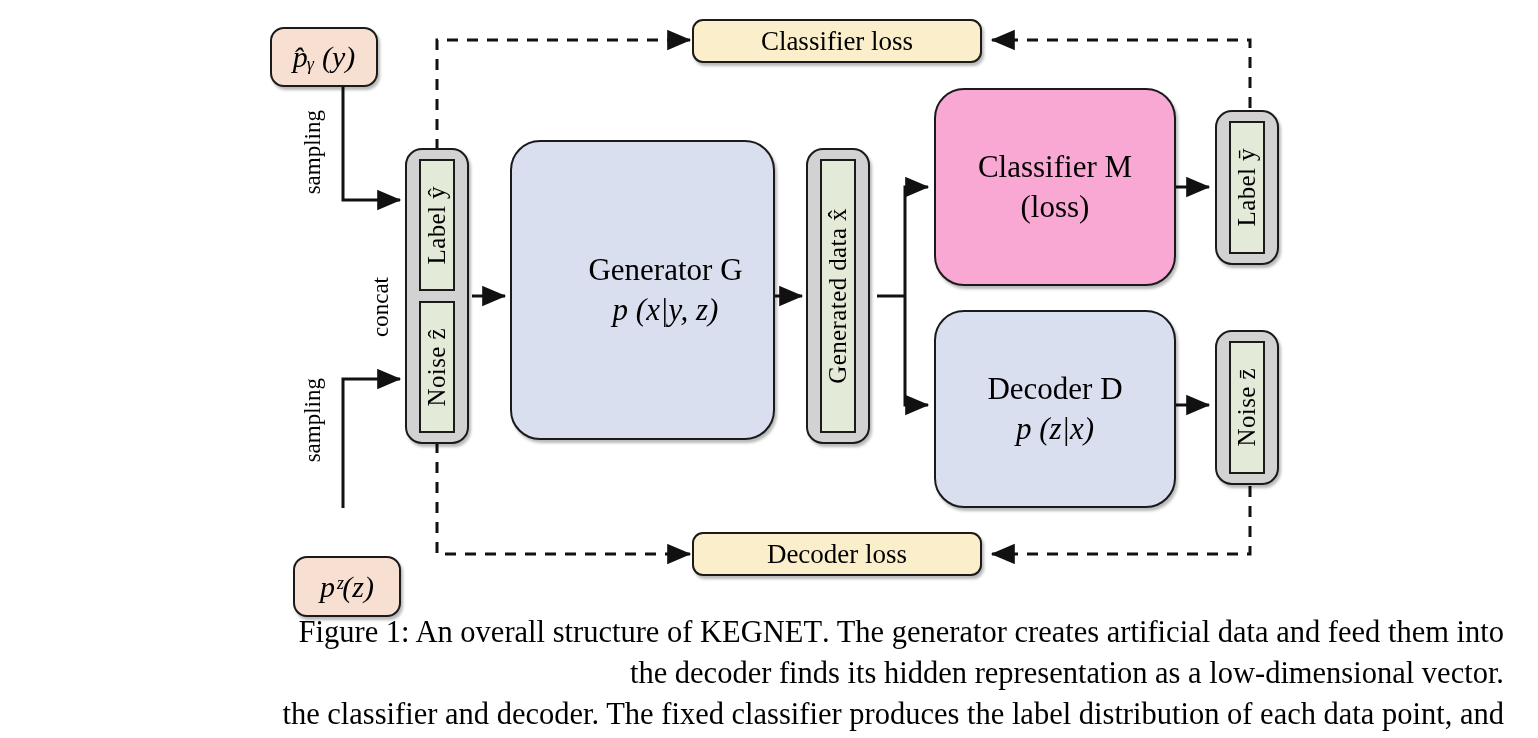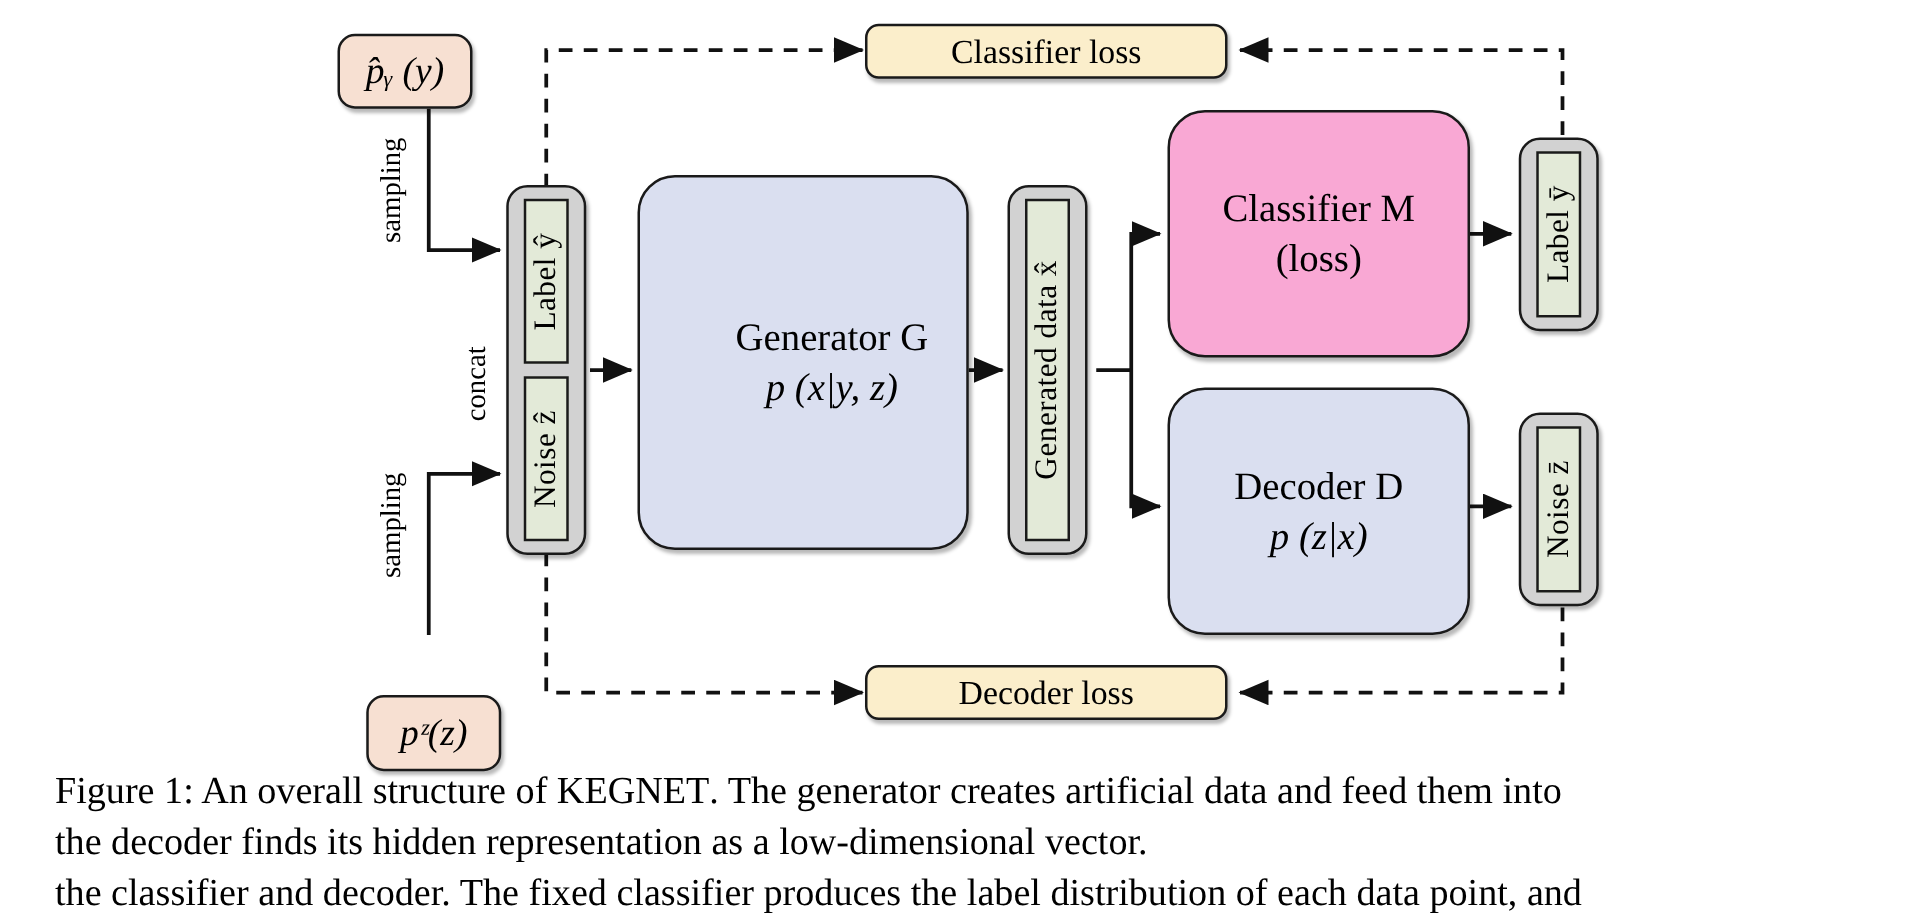--- a/index.html
+++ b/index.html
@@ -95,21 +95,21 @@
 
   
   #caption {
     position: absolute;
     left: 44px;
     top: 612px;
     width: 1460px;
     font-size: 30.5px;
     line-height: 1.34;
     color: #000;
-    text-align: left;
+    text-align: right;
   }
   .sc { font-variant: small-caps; }
 </style>
 </head>
 <body>
 
 <div id="page">
 
   <svg class="wires" viewBox="0 0 1538 600">
     <defs>

